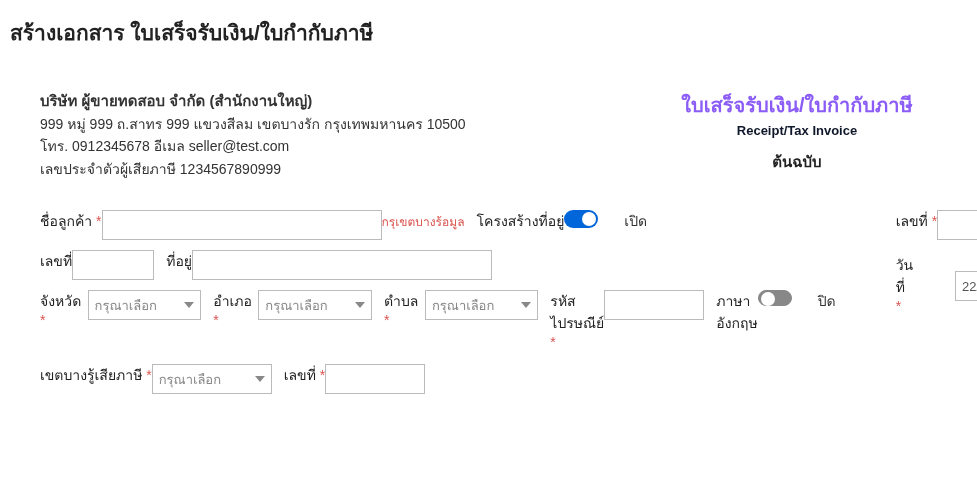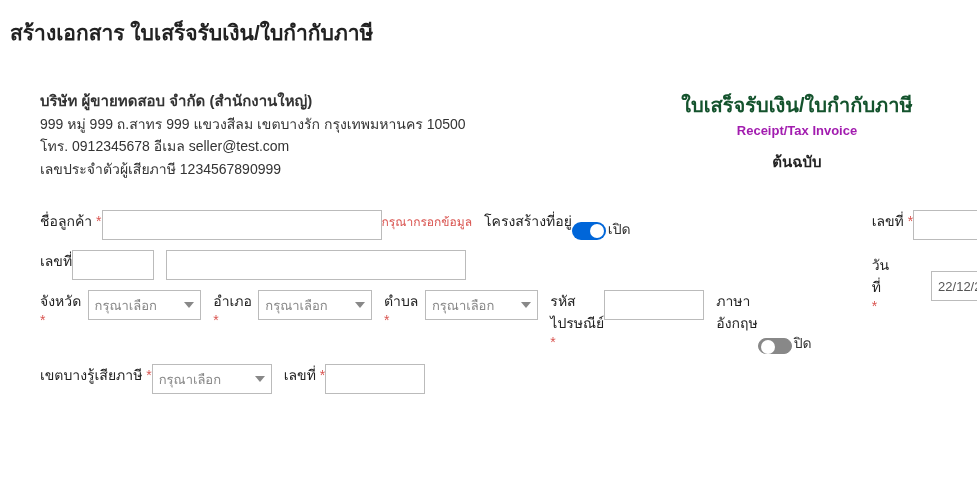--- a/index.html
+++ b/index.html
@@ -29,27 +29,27 @@
   .seller-info {
     flex: 1;
     line-height: 1.6;
   }
   .seller-name { font-weight: bold; font-size: 15px; }
   .doc-title-block {
     text-align: center;
     width: 300px;
   }
   .doc-title-th {
-    color: #14532d;
+    color: #8b5cf6;
     font-size: 20px;
     font-weight: bold;
     margin-bottom: 2px;
   }
   .doc-title-en {
-    color: #a21caf;
+    color: #0f172a;
     font-size: 13px;
     font-weight: 600;
     margin-bottom: 12px;
   }
   .doc-copy {
     font-weight: bold;
     font-size: 15px;
     color: #222;
   }
   .form-area {
@@ -79,21 +79,21 @@
     padding-right: 6px;
   }
   .chev {
     width: 0; height: 0;
     border-left: 5px solid transparent;
     border-right: 5px solid transparent;
     border-top: 6px solid #888;
   }
   .error-input { border: 1px solid #d9534f; }
   .error-text { color: #d9534f; font-size: 12px; margin-top: 2px; }
-  .toggle-row { display:flex; align-items:flex-end; gap:2px; }
+  .toggle-row { display:flex; align-items:flex-start; gap:26px; }
   .toggle {
     width: 34px; height: 18px;
     border-radius: 10px;
     position: relative;
     cursor: pointer;
     display:inline-block;
   }
   .toggle.on { background:#0066d9; }
   .toggle.off { background:#888; border:1px solid #888; }
   .toggle .knob {
@@ -146,39 +146,40 @@
     </div>
   </div>
 
   <div class="form-area">
     <div class="left-col">
 
       <div class="field-row">
         <div class="field">
           <div class="label"><span>ชื่อลูกค้า</span> <span class="req">*</span></div>
           <input type="text" class="w-300 error-input" style="">
-          <div class="error-text">กรุณากรอกข้อมูล</div>
+          <div class="error-text">กรุเขตบางร้อมูล</div>
         </div>
         <div class="field">
           <div class="label">โครงสร้างที่อยู่</div>
           <div class="toggle-row">
             <span class="toggle on">
                 <span class="knob"></span>
               </span>
             <span class="toggle-label">เปิด</span>
           </div>
         </div>
       </div>
 
       <div class="field-row">
         <div class="field">
           <div class="label">เลขที่</div>
           <input type="text" class="w-80" style="">
         </div>
         <div class="field">
+          <div class="label">ที่อยู่</div>
           <input type="text" style="width: 300px;">
         </div>
       </div>
 
       <div class="field-row">
         <div class="field">
           <div class="label"><span>จังหวัด</span> <span class="req">*</span></div>
           <div class="select w-140">
               <span>กรุณาเลือก</span>
               <span class="chev"></span>

